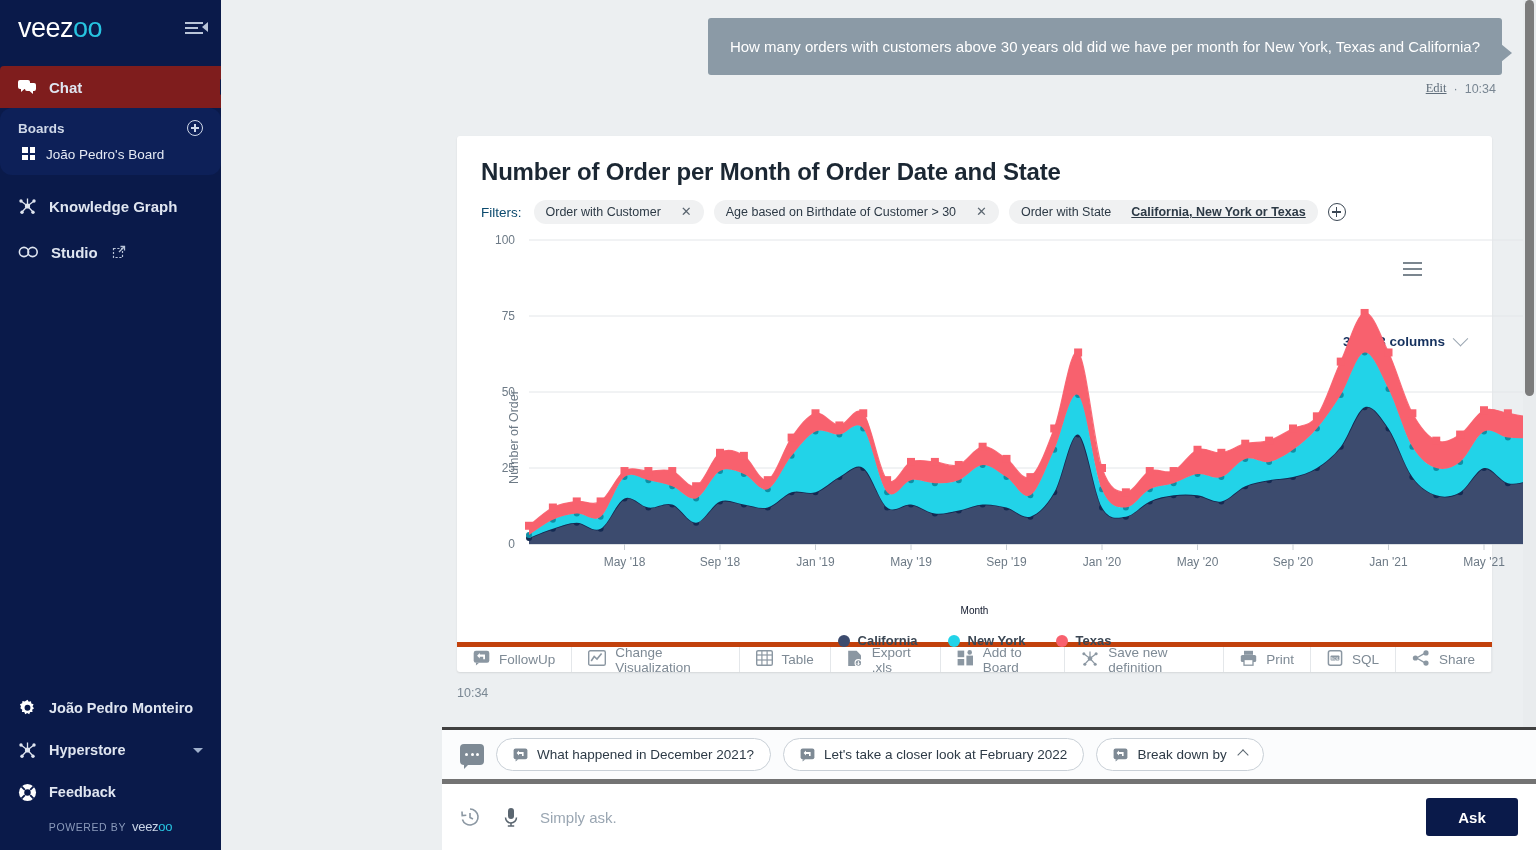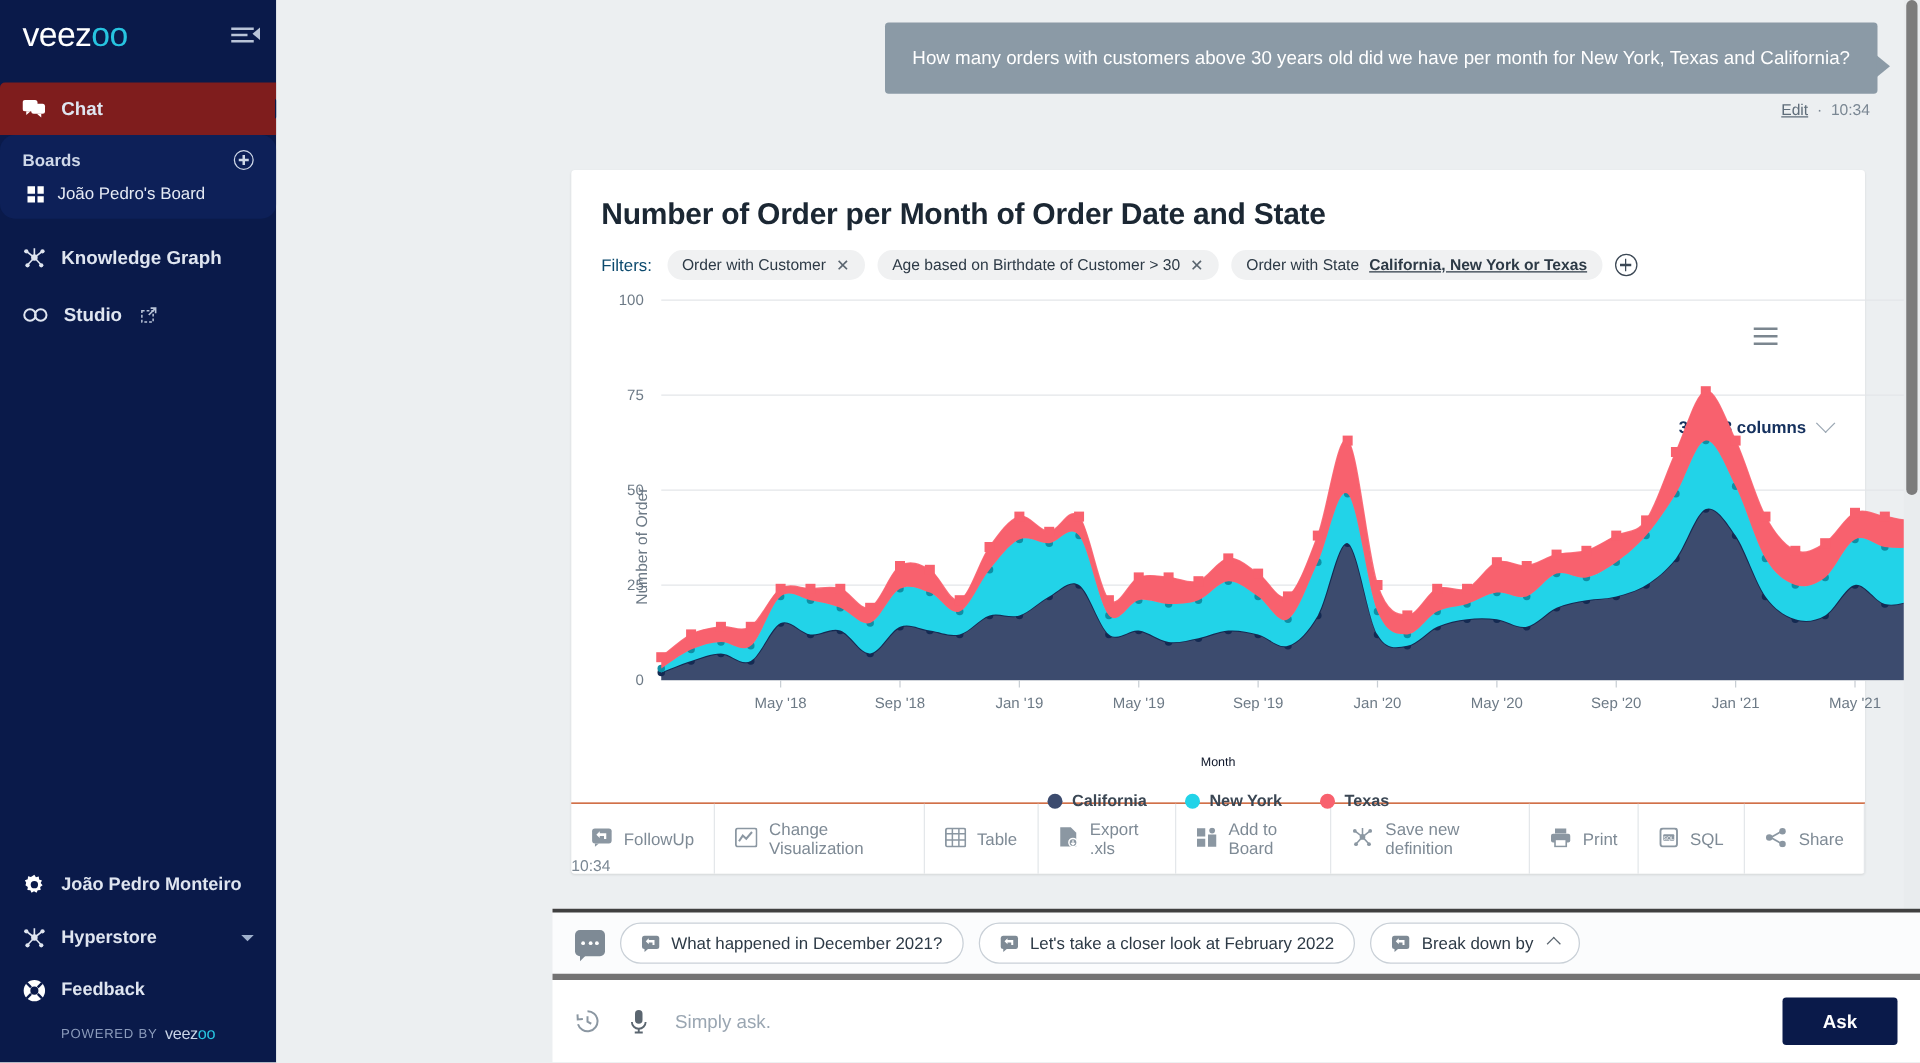--- a/index.html
+++ b/index.html
@@ -64,21 +64,21 @@
   .plus-circle {
     width: 16px; height: 16px; border: 1.6px solid #cfd8e8; border-radius: 50%;
     position: relative; cursor: pointer;
   }
   .plus-circle::before, .plus-circle::after {
     content: ""; position: absolute; background: #cfd8e8;
   }
   .plus-circle::before { left: 3px; right: 3px; top: 6.2px; height: 1.6px; }
   .plus-circle::after { top: 3px; bottom: 3px; left: 6.2px; width: 1.6px; }
   .board-item {
-    display: flex; align-items: flex-end; gap: 11px;
+    display: flex; align-items: flex-start; gap: 11px;
     padding: 5px 18px 5px 22px; color: #e5eaf4; font-size: 13.5px; cursor: pointer;
   }
   .grid-icon { width: 13px; height: 13px; display: grid; grid-template: 1fr 1fr / 1fr 1fr; gap: 2px; }
   .grid-icon s { background: #ffffff; display: block; }
 
   .sb-bottom { margin-top: auto; padding-bottom: 6px; }
   .sb-bottom .nav-item { font-weight: 700; font-size: 14.5px; }
   .caret-dn {
     margin-left: auto; width: 0; height: 0;
     border-left: 5px solid transparent; border-right: 5px solid transparent;
@@ -114,39 +114,39 @@
   .bubble::after {
     content: ""; position: absolute; right: -10px; top: 26px;
     width: 0; height: 0;
     border-top: 9px solid transparent; border-bottom: 9px solid transparent;
     border-left: 11px solid #8b9aa6;
   }
   .msg-meta {
     display: flex; justify-content: flex-end; align-items: center; gap: 7px;
     padding: 6px 40px 0 0; font-size: 12.5px; color: #7a8793;
   }
-  .msg-meta .edit { text-decoration: underline; cursor: pointer; color: #5f6d7a; }
+  .msg-meta .edit { text-decoration: underline; cursor: pointer; color: #5f6d7a; font-family: Liberation Serif, serif; }
 
   
   .card {
     background: #ffffff; margin: 16px 44px 0 236px;
     border-radius: 3px; box-shadow: 0 1px 2px rgba(0,0,0,.10);
     width: 1256px; margin-left: 0; margin-right: 0;
     position: absolute; left: 236px; top: 120px; right: 44px; width: auto;
   }
   .card-head { padding: 22px 24px 0; }
   .card-title { font-size: 24px; font-weight: 700; color: #1b2733; letter-spacing: -0.2px; }
   .filters-row {
     display: flex; align-items: center; gap: 10px;
     margin-top: 14px; flex-wrap: wrap;
   }
   .filters-label { font-size: 13.5px; color: #0c4a6e; margin-right: 2px; }
   .chip {
     background: #f0f1f2; border-radius: 14px; padding: 5px 12px;
-    font-size: 12.5px; color: #2d3a46; display: flex; align-items: center; gap: 8px;
+    font-size: 12.5px; color: #2d3a46; display: flex; align-items: flex-start; gap: 20px;
     cursor: pointer;
   }
   .chip .x { color: #5b6670; font-size: 13px; line-height: 1; cursor: pointer; }
   .chip b { font-weight: 700; text-decoration: underline; }
   .add-filter {
     width: 18px; height: 18px; border: 1.7px solid #3b4754; border-radius: 50%;
     position: relative; cursor: pointer; flex: 0 0 18px;
   }
   .add-filter::before, .add-filter::after { content: ""; position: absolute; background: #3b4754; }
   .add-filter::before { left: 3.4px; right: 3.4px; top: 7.1px; height: 1.7px; }
@@ -181,22 +181,22 @@
   .legend {
     position: absolute; left: 0; right: 0; bottom: -6px;
     display: flex; justify-content: center; gap: 30px;
   }
   .leg-item { display: flex; align-items: center; gap: 8px; cursor: pointer; }
   .leg-dot { width: 12px; height: 12px; border-radius: 50%; }
   .leg-txt { font-size: 13px; font-weight: 700; color: #3b4754; }
 
   
   .toolbar {
-    display: flex; border-top: 1px solid #c2410c;
-    height: 57px; align-items: stretch;
+    display: flex; border-top: 5px solid #c2410c;
+    height: 30px; align-items: stretch;
   }
   .tb-item {
     display: flex; align-items: center; gap: 9px;
     padding: 0 16px; border-right: 1px solid #e4e7ea;
     font-size: 13.5px; color: #7e8a95; cursor: pointer;
   }
   .tb-item:last-child { border-right: 1px solid #e4e7ea; }
   .tb-spacer { flex: 1; }
 
   .ans-time { position: absolute; left: 236px; top: 686px; font-size: 12.5px; color: #7a8793; }

